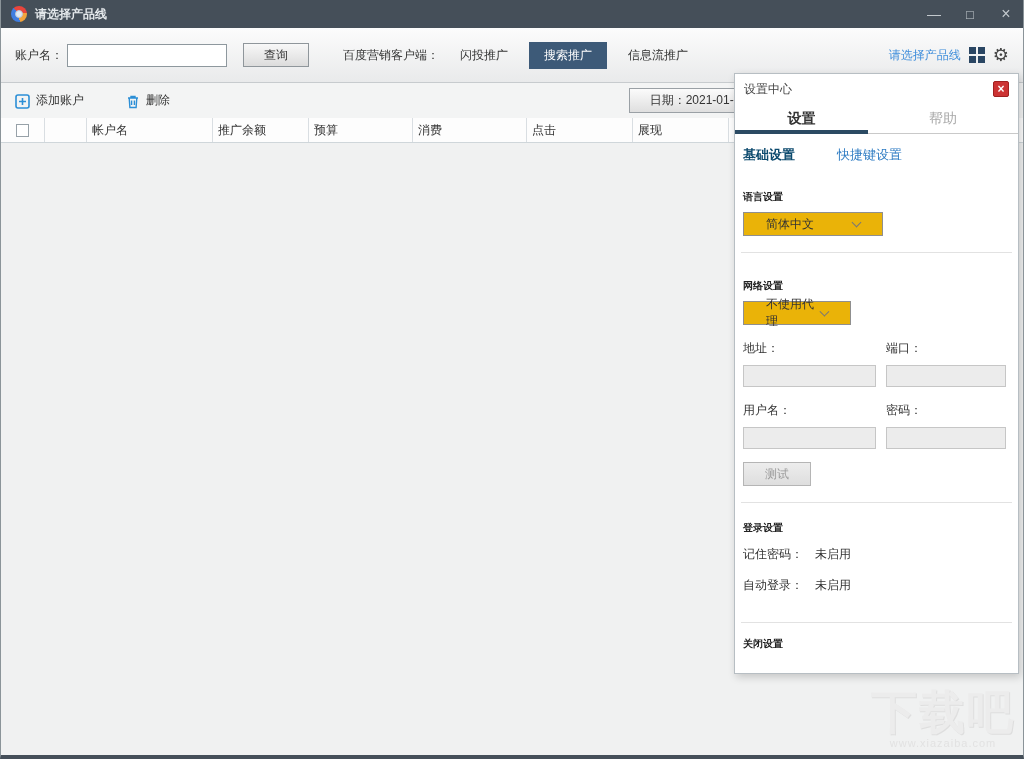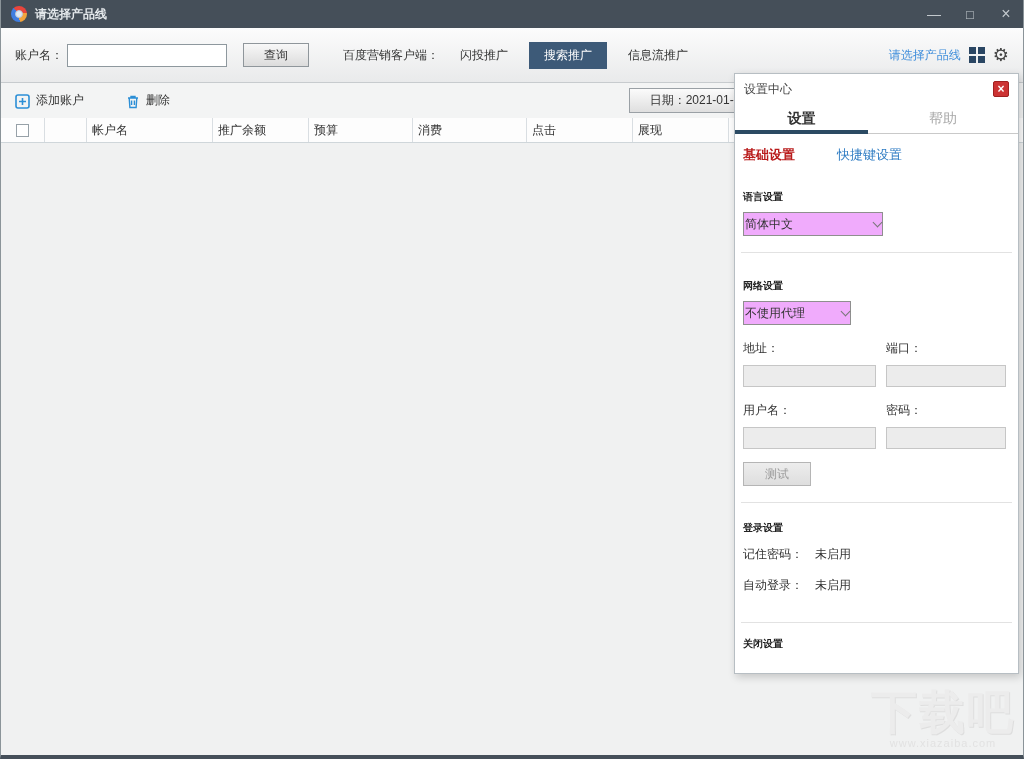--- a/index.html
+++ b/index.html
@@ -68,26 +68,26 @@
   .sp-title { color:#444; }
   .sp-close { width:16px; height:16px; background:#cc3333; border:1px solid #a02020; border-radius:2px;
     color:#fff; font-size:12px; font-weight:bold; display:flex; align-items:center; justify-content:center; cursor:pointer; line-height:1; }
   .sp-tabs { height:30px; display:flex; border-bottom:1px solid #c9c9c9; }
   .sp-tab { display:flex; align-items:center; justify-content:center; font-size:14px; cursor:pointer; position:relative; }
   .sp-tab.t0 { width:47%; } .sp-tab.t1 { width:53%; }
   .sp-tab.active { color:#333; font-weight:bold; }
   .sp-tab.inactive { color:#a9a9a9; }
   .sp-tab.active::after { content:""; position:absolute; left:0; right:0; bottom:-1px; height:4px; background:#2b4a63; }
   .sp-subtabs { padding:12px 8px 0; display:flex; align-items:center; }
-  .sp-subtab-active { font-weight:bold; color:#b91c1c; font-size:13px; cursor:pointer; }
+  .sp-subtab-active { font-weight:bold; color:#0c4a6e; font-size:13px; cursor:pointer; }
   .sp-subtab-link { color:#2e7cc3; font-size:13px; margin-left:42px; cursor:pointer; }
   .sp-section-h { font-weight:bold; font-size:10px; color:#222; margin:26px 8px 0; }
   .sp-divider { border-top:1px solid #e2e2e2; margin:16px 6px 0; }
   .select { display:flex; align-items:center; justify-content:space-between; height:24px;
-    border:1px solid #8f8f8f; background:#f0abfc; padding:0 1px; margin:8px 0 0 8px; cursor:pointer; }
+    border:1px solid #8f8f8f; background:#eab308; padding:0 22px; margin:8px 0 0 8px; cursor:pointer; }
   .chev { width:7px; height:7px; border-right:1.5px solid #777; border-bottom:1.5px solid #777;
     transform:rotate(45deg); margin-top:-3px; }
   .sel-lang { width:140px; } .sel-proxy { width:108px; }
   .net-labels { display:flex; margin:15px 8px 0; }
   .net-labels span:first-child { width:143px; }
   .net-inputs { display:flex; margin:8px 8px 0; gap:10px; }
   .dis-input { height:22px; background:#ececec; border:1px solid #c6c6c6; }
   .in-addr { width:133px; } .in-port { width:120px; }
   .test-btn { width:68px; height:24px; margin:13px 0 0 8px; color:#9a9a9a;
     background:linear-gradient(#ededed,#dedede); border:1px solid #b5b5b5; }

